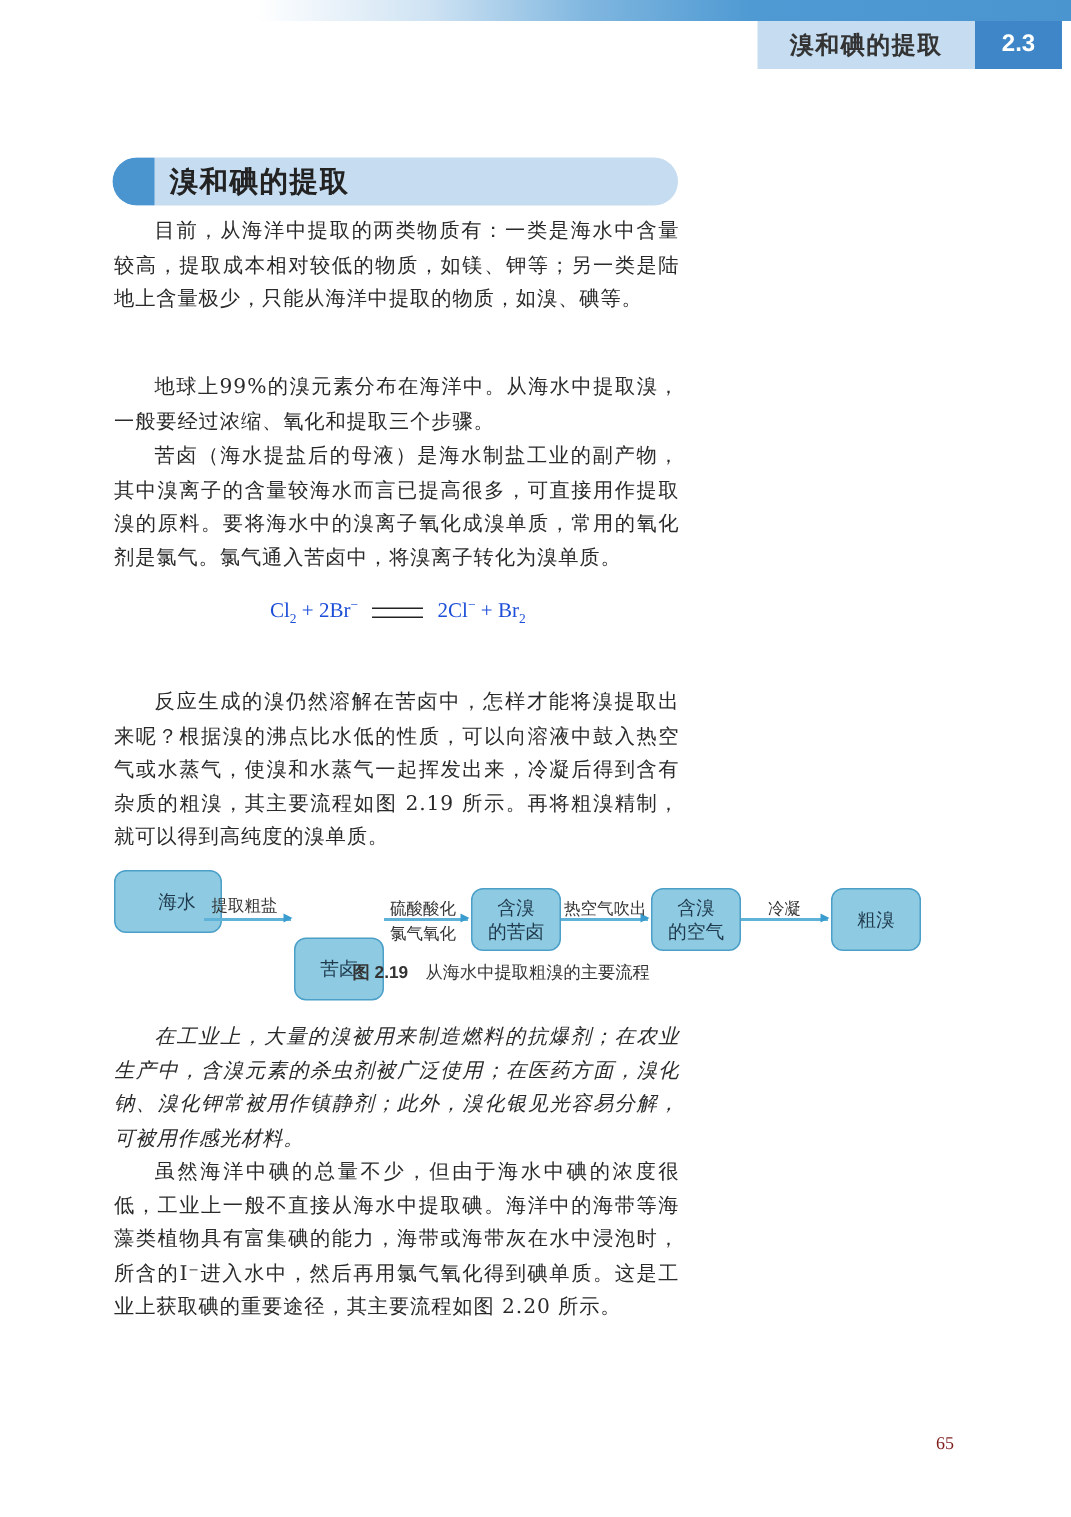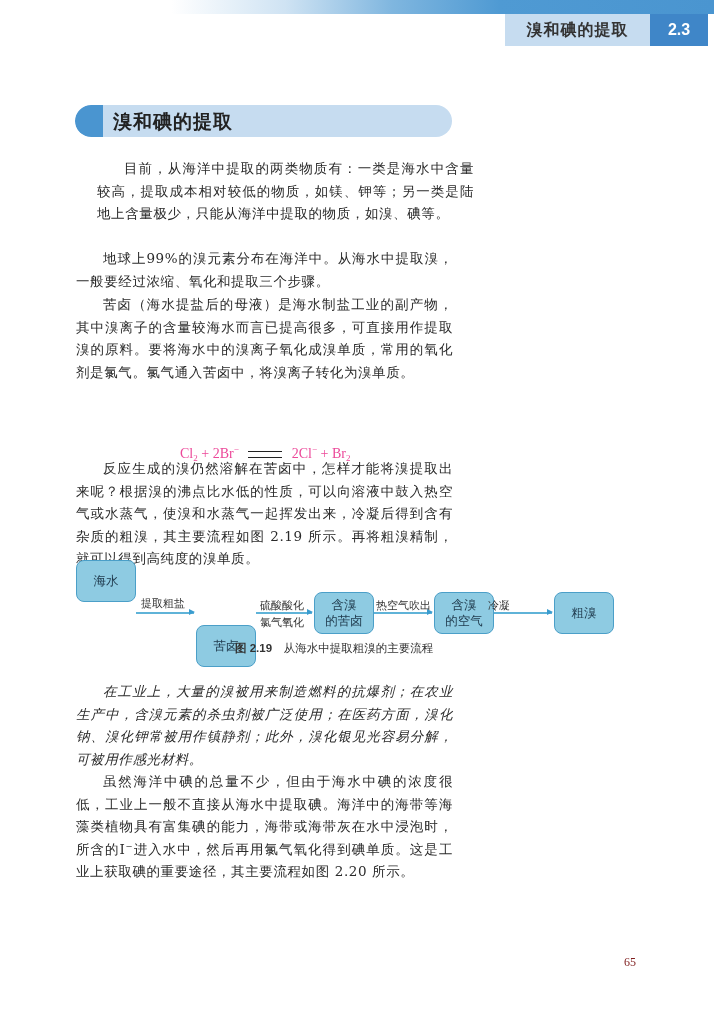--- a/index.html
+++ b/index.html
@@ -38,22 +38,22 @@
     position: absolute; left: 38px; top: 0; line-height: 32px;
     font-family: "DejaVu Sans", "Liberation Sans", sans-serif;
     font-size: 19px; font-weight: bold; color: #222; letter-spacing: 1px;
   }
   .para {
     position: absolute; left: 76px; width: 377px;
     font-size: 13.5px; line-height: 22.5px; text-align: justify;
     text-indent: 2em; letter-spacing: 0.6px; margin: 0;
   }
   .equation {
-    position: absolute; left: 180px; top: 444px;
-    font-family: "Liberation Serif", serif; font-size: 14px; color: #ec4899;
+    position: absolute; left: 180px; top: 398px;
+    font-family: "Liberation Serif", serif; font-size: 14px; color: #1d4ed8;
   }
   .equation sub, .equation sup { font-size: 9px; }
   .eq-sign { display: inline-block; width: 34px; height: 5px; border-top: 1px solid #222; border-bottom: 1px solid #222; vertical-align: middle; margin: 0 6px; }
   .flow { position: absolute; left: 0; top: 0; }
   .fbox {
     position: absolute; background: #8ecbe2; border: 1.5px solid #4b9fc8;
     border-radius: 8px; display: flex; align-items: center; justify-content: center;
     text-align: center; font-size: 12.5px; line-height: 16px; color: #1f3a4d;
   }
   .farrow { position: absolute; height: 1.5px; background: #5fb3d8; }
@@ -78,51 +78,51 @@
 <div class="chapter-tab">
   <div class="chapter-title">溴和碘的提取</div>
   <div class="chapter-num">2.3</div>
 </div>
 
 <div class="section-heading">
   <div class="accent"></div>
   <div class="label">溴和碘的提取</div>
 </div>
 
-<p class="para" style="top:157px;margin-left:21px;">目前，从海洋中提取的两类物质有：一类是海水中含量较高，提取成本相对较低的物质，如镁、钾等；另一类是陆地上含量极少，只能从海洋中提取的物质，如溴、碘等。</p>
+<p class="para" style="top:143px;">目前，从海洋中提取的两类物质有：一类是海水中含量较高，提取成本相对较低的物质，如镁、钾等；另一类是陆地上含量极少，只能从海洋中提取的物质，如溴、碘等。</p>
 <p class="para" style="top:247px;">地球上99%的溴元素分布在海洋中。从海水中提取溴，一般要经过浓缩、氧化和提取三个步骤。</p>
 <p class="para" style="top:293px;">苦卤（海水提盐后的母液）是海水制盐工业的副产物，其中溴离子的含量较海水而言已提高很多，可直接用作提取溴的原料。要将海水中的溴离子氧化成溴单质，常用的氧化剂是氯气。氯气通入苦卤中，将溴离子转化为溴单质。</p>
 
 <div class="equation">
   <span>Cl</span><sub>2</sub><span> + 2Br</span><sup>−</sup>
   <span class="eq-sign"></span>
   <span>2Cl</span><sup>−</sup><span> + Br</span><sub>2</sub>
 </div>
 
 <p class="para" style="top:457px;">反应生成的溴仍然溶解在苦卤中，怎样才能将溴提取出来呢？根据溴的沸点比水低的性质，可以向溶液中鼓入热空气或水蒸气，使溴和水蒸气一起挥发出来，冷凝后得到含有杂质的粗溴，其主要流程如图 2.19 所示。再将粗溴精制，就可以得到高纯度的溴单质。</p>
 
 <div class="flow">
-  <div class="fbox" style="left:76px;top:560px;width:58px;height:40px;">海水</div>
+  <div class="fbox" style="left:76px;top:580px;width:58px;height:40px;padding-left:12px;">海水</div>
   <div class="farrow" style="left:136px;top:612px;width:58px;"></div>
   <div class="flabel" style="left:141px;top:596px;">提取粗盐</div>
 
   <div class="fbox" style="left:196px;top:625px;width:58px;height:40px;">苦卤</div>
   <div class="farrow" style="left:256px;top:612px;width:56px;"></div>
   <div class="flabel" style="left:260px;top:598px;">硫酸酸化</div>
   <div class="flabel" style="left:260px;top:615px;">氯气氧化</div>
 
   <div class="fbox" style="left:314px;top:592px;width:58px;height:40px;white-space:pre-line;">含溴
 的苦卤</div>
   <div class="farrow" style="left:374px;top:612px;width:58px;"></div>
   <div class="flabel" style="left:376px;top:598px;">热空气吹出</div>
 
   <div class="fbox" style="left:434px;top:592px;width:58px;height:40px;white-space:pre-line;">含溴
 的空气</div>
   <div class="farrow" style="left:494px;top:612px;width:58px;"></div>
-  <div class="flabel" style="left:488px;top:598px;">冷凝</div>
+  <div class="flabel" style="left:512px;top:598px;">冷凝</div>
 
   <div class="fbox" style="left:554px;top:592px;width:58px;height:40px;">粗溴</div>
 </div>
 
 <div class="caption">
   <span class="num">图 2.19</span>
   <span>从海水中提取粗溴的主要流程</span>
 </div>
 
 <p class="para" style="top:680px;font-style:italic;">在工业上，大量的溴被用来制造燃料的抗爆剂；在农业生产中，含溴元素的杀虫剂被广泛使用；在医药方面，溴化钠、溴化钾常被用作镇静剂；此外，溴化银见光容易分解，可被用作感光材料。</p>

